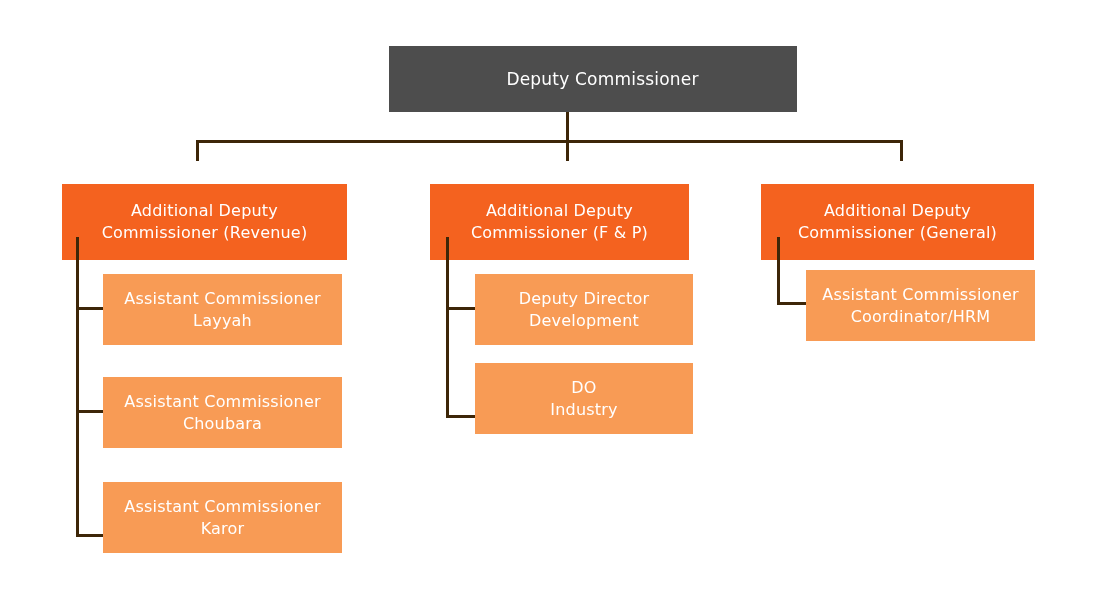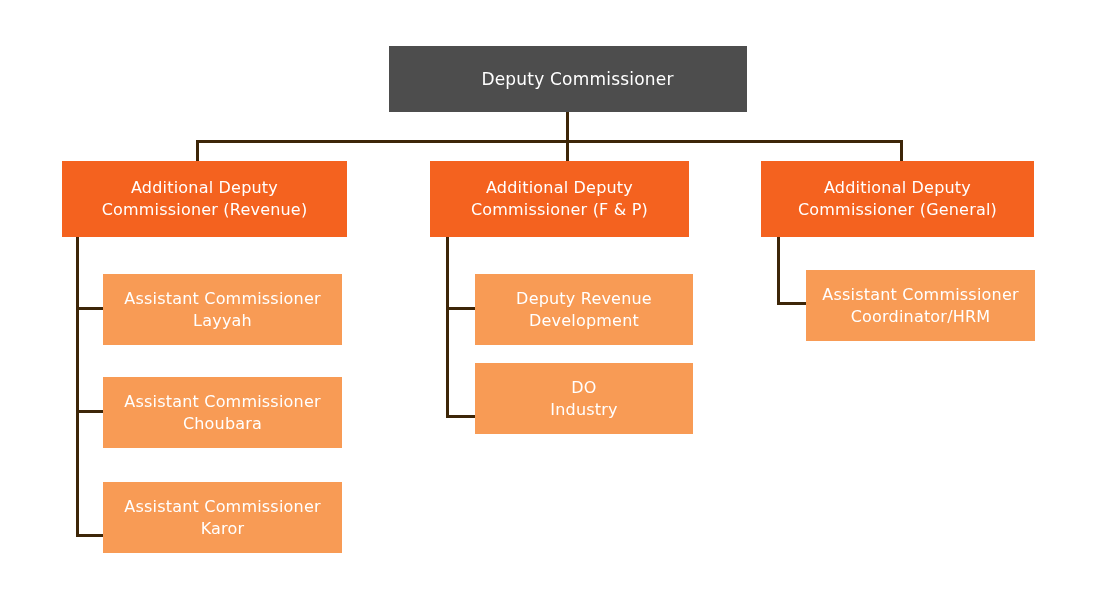--- a/index.html
+++ b/index.html
@@ -29,41 +29,42 @@
     padding: 4px 8px;
     letter-spacing: 0.2px;
   }
   .node-root {
     background: #4d4d4d;
     font-size: 17px;
   }
   .node-level2 {
     background: #f4621f;
     font-size: 16px;
+    margin-top: 23px;
   }
   .node-level3 {
     background: #f89b55;
     font-size: 16px;
   }
   .node-label {
     display: block;
     width: 100%;
     white-space: pre-line;
   }
   .connector {
     position: absolute;
     background: #3d2608;
   }
 </style>
 </head>
 <body>
 
 <div id="chart-canvas">
 
-  <div class="node node-root" style="left:389px; top:46px; width:358px; height:66px;padding-left:27px;">
+  <div class="node node-root" style="left:389px; top:46px; width:408px; height:66px;padding-left:27px;">
     <span class="node-label">Deputy Commissioner</span>
   </div>
 
   <div class="connector" style="left:566px; top:112px; width:3px; height:30px;"></div>
 
   <div class="connector" style="left:196px; top:140px; width:707px; height:3px;"></div>
 
   <div class="connector" style="left:196px; top:140px; width:3px; height:21px;"></div>
 
   <div class="connector" style="left:566px; top:140px; width:3px; height:21px;"></div>
@@ -108,21 +109,21 @@
 Karor</span>
   </div>
 
   <div class="connector" style="left:446px; top:237px; width:3px; height:181px;"></div>
 
   <div class="connector" style="left:446px; top:307px; width:29px; height:3px;"></div>
 
   <div class="connector" style="left:446px; top:415px; width:29px; height:3px;"></div>
 
   <div class="node node-level3" style="left:475px; top:274px; width:218px; height:71px;">
-    <span class="node-label">Deputy Revenue
+    <span class="node-label">Deputy Director
 Development</span>
   </div>
 
   <div class="node node-level3" style="left:475px; top:363px; width:218px; height:71px;">
     <span class="node-label">DO
 Industry</span>
   </div>
 
   <div class="connector" style="left:777px; top:237px; width:3px; height:67px;"></div>
 

